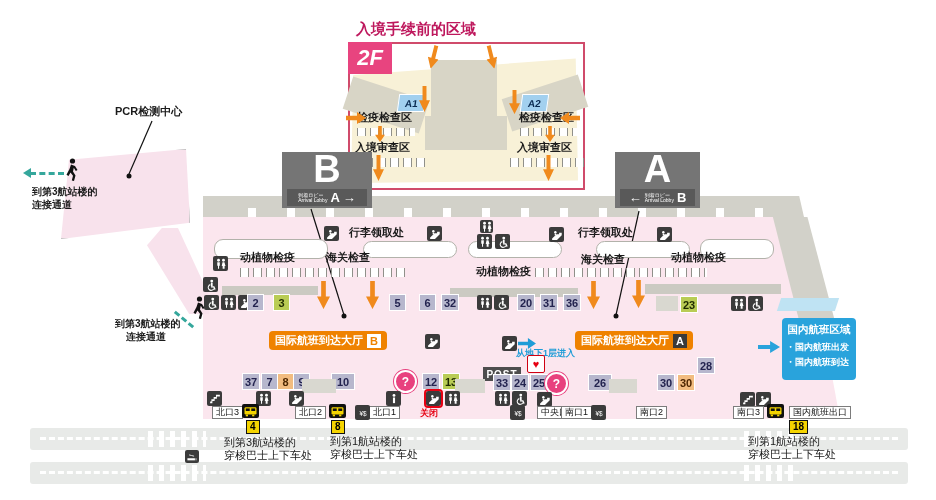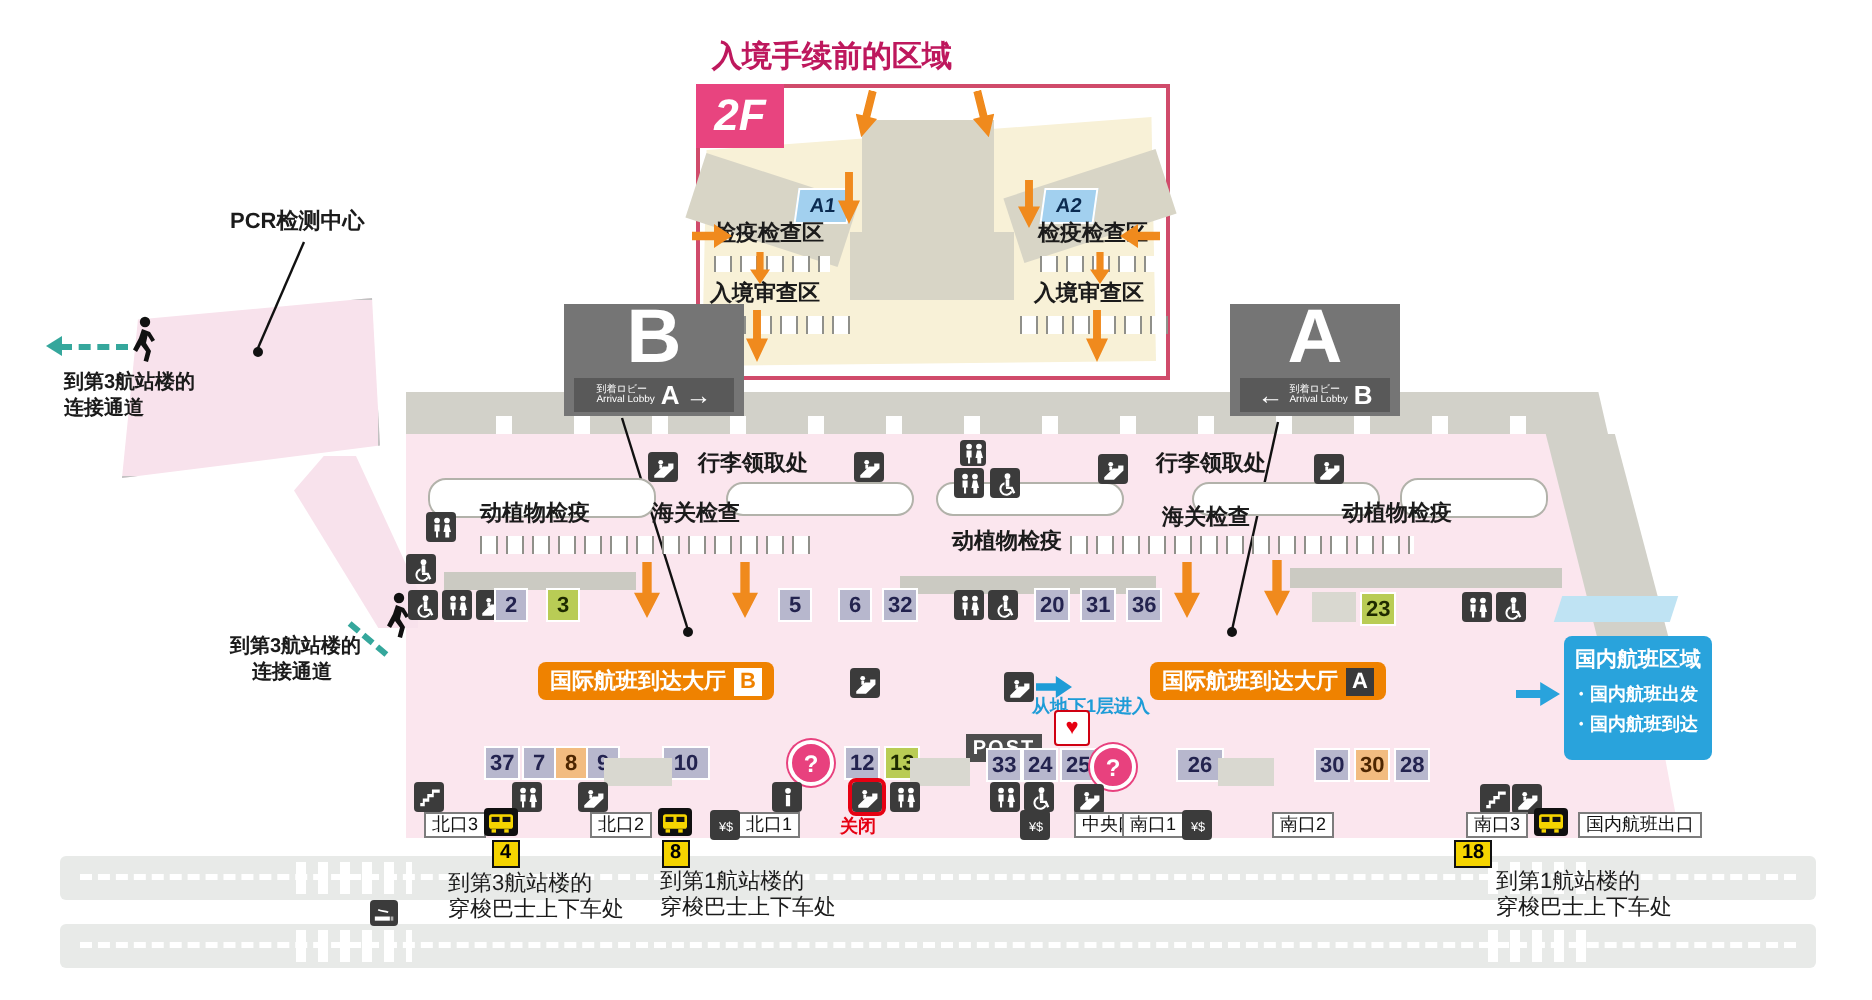--- a/index.html
+++ b/index.html
@@ -366,21 +366,21 @@
   <div class="qcircle" style="left:394px;top:370px;">?</div>
   <div class="gate" style="left:422px;top:373px;">12</div>
   <div class="gate green" style="left:442px;top:373px;">13</div>
   <div class="gate" style="left:493px;top:374px;">33</div>
   <div class="gate" style="left:511px;top:374px;">24</div>
   <div class="gate" style="left:530px;top:374px;">25</div>
   <div class="qcircle" style="left:545px;top:372px;">?</div>
   <div class="gate" style="left:588px;top:374px;width:24px;">26</div>
   <div class="gate" style="left:657px;top:374px;text-align:right;">30</div>
   <div class="gate orange" style="left:677px;top:374px;">30</div>
-  <div class="gate" style="left:697px;top:374px;">28</div>
+  <div class="gate" style="left:697px;top:357px;">28</div>
   <div class="grayfill" style="left:302px;top:379px;width:34px;height:14px;"></div>
   <div class="grayfill" style="left:455px;top:379px;width:30px;height:14px;"></div>
   <div class="grayfill" style="left:609px;top:379px;width:28px;height:14px;"></div>
 
   <div class="icon" style="left:207px;top:391px;">
       <svg viewBox="0 0 16 16">
         <use href="#sym-stairs"></use>
       </svg>
     </div>
   <div class="icon" style="left:256px;top:391px;">
@@ -470,21 +470,21 @@
         <use href="#sym-bus"></use>
       </svg>
     </div>
   <div class="icon bus" style="left:767px;top:404px;">
       <svg viewBox="0 0 17 14">
         <use href="#sym-bus"></use>
       </svg>
     </div>
   <div class="busnum" style="left:246px;top:420px;">4</div>
   <div class="busnum" style="left:331px;top:420px;">8</div>
-  <div class="busnum" style="left:727px;top:420px;">18</div>
+  <div class="busnum" style="left:789px;top:420px;">18</div>
   <div class="txt" style="left:224px;top:436px;font-size:11px;">到第3航站楼的</div>
   <div class="txt" style="left:224px;top:449px;font-size:11px;">穿梭巴士上下车处</div>
   <div class="txt" style="left:330px;top:435px;font-size:11px;">到第1航站楼的</div>
   <div class="txt" style="left:330px;top:448px;font-size:11px;">穿梭巴士上下车处</div>
   <div class="txt" style="left:748px;top:435px;font-size:11px;">到第1航站楼的</div>
   <div class="txt" style="left:748px;top:448px;font-size:11px;">穿梭巴士上下车处</div>
 
   <div class="bluearr" style="left:758px;top:341px;width:22px;height:12px;background:#29a3dc;"></div>
   <div class="abs" style="left:782px;top:318px;width:74px;height:62px;background:#29a3dc;border-radius:4px;color:#fff;padding:5px 4px;">
     <div class="b" style="font-size:10.5px;text-align:center;margin-bottom:4px;">国内航班区域</div>

